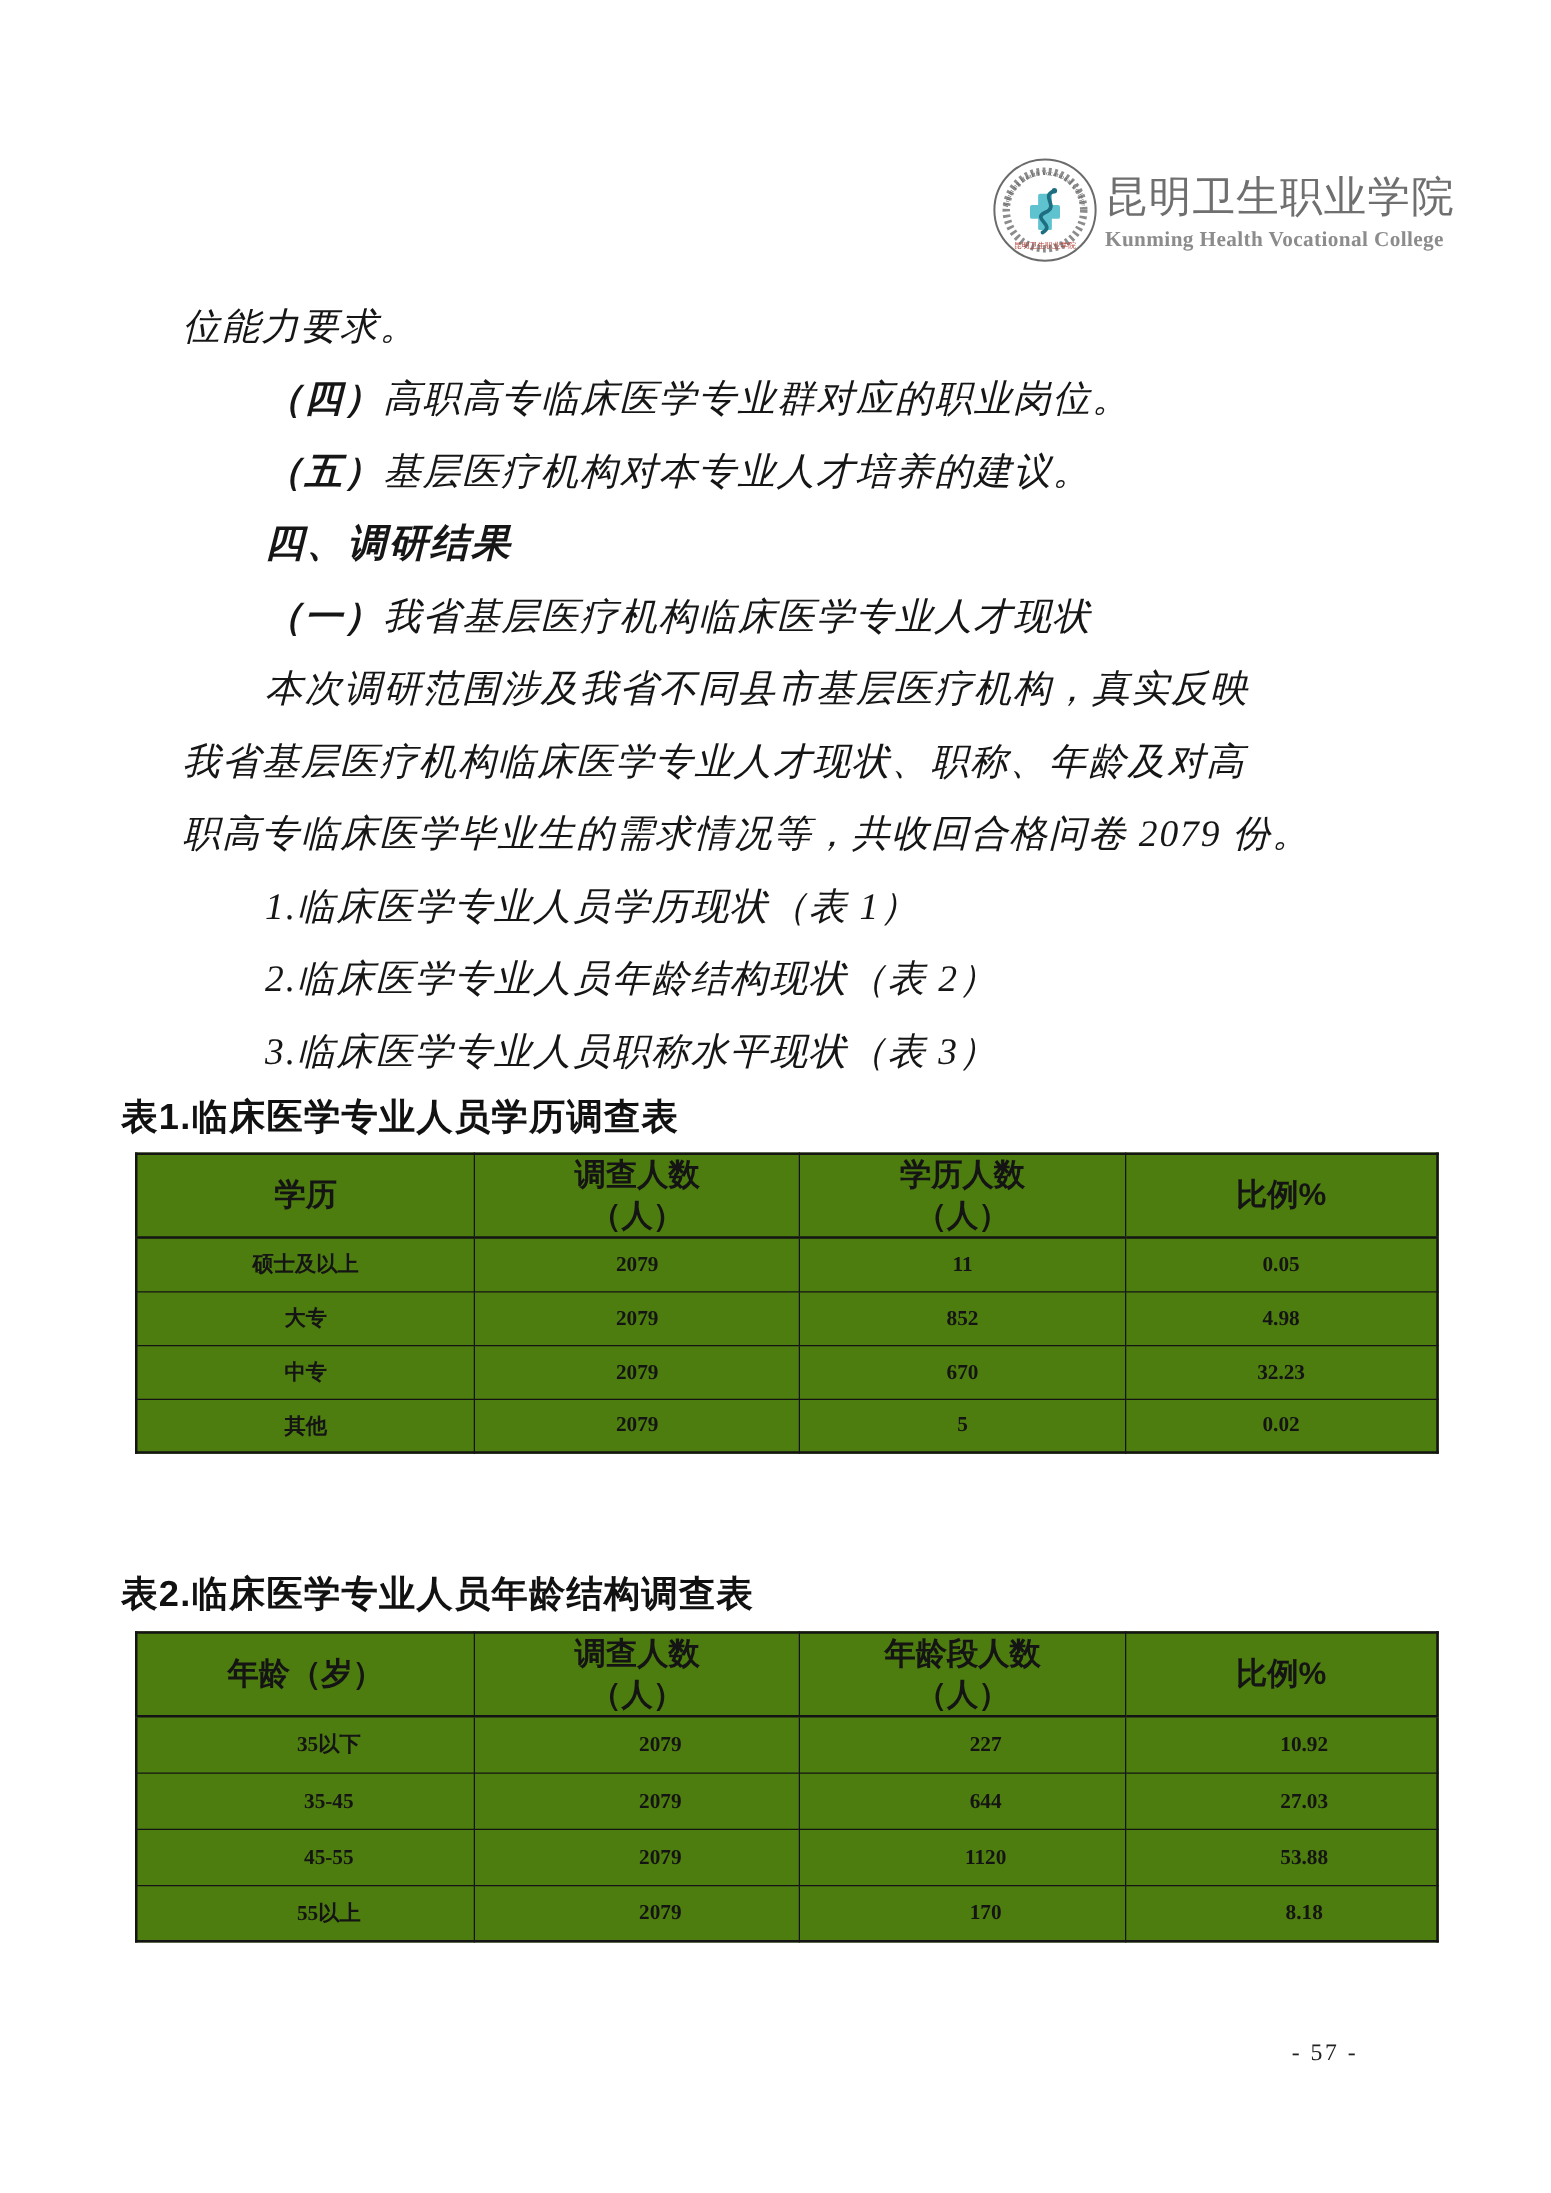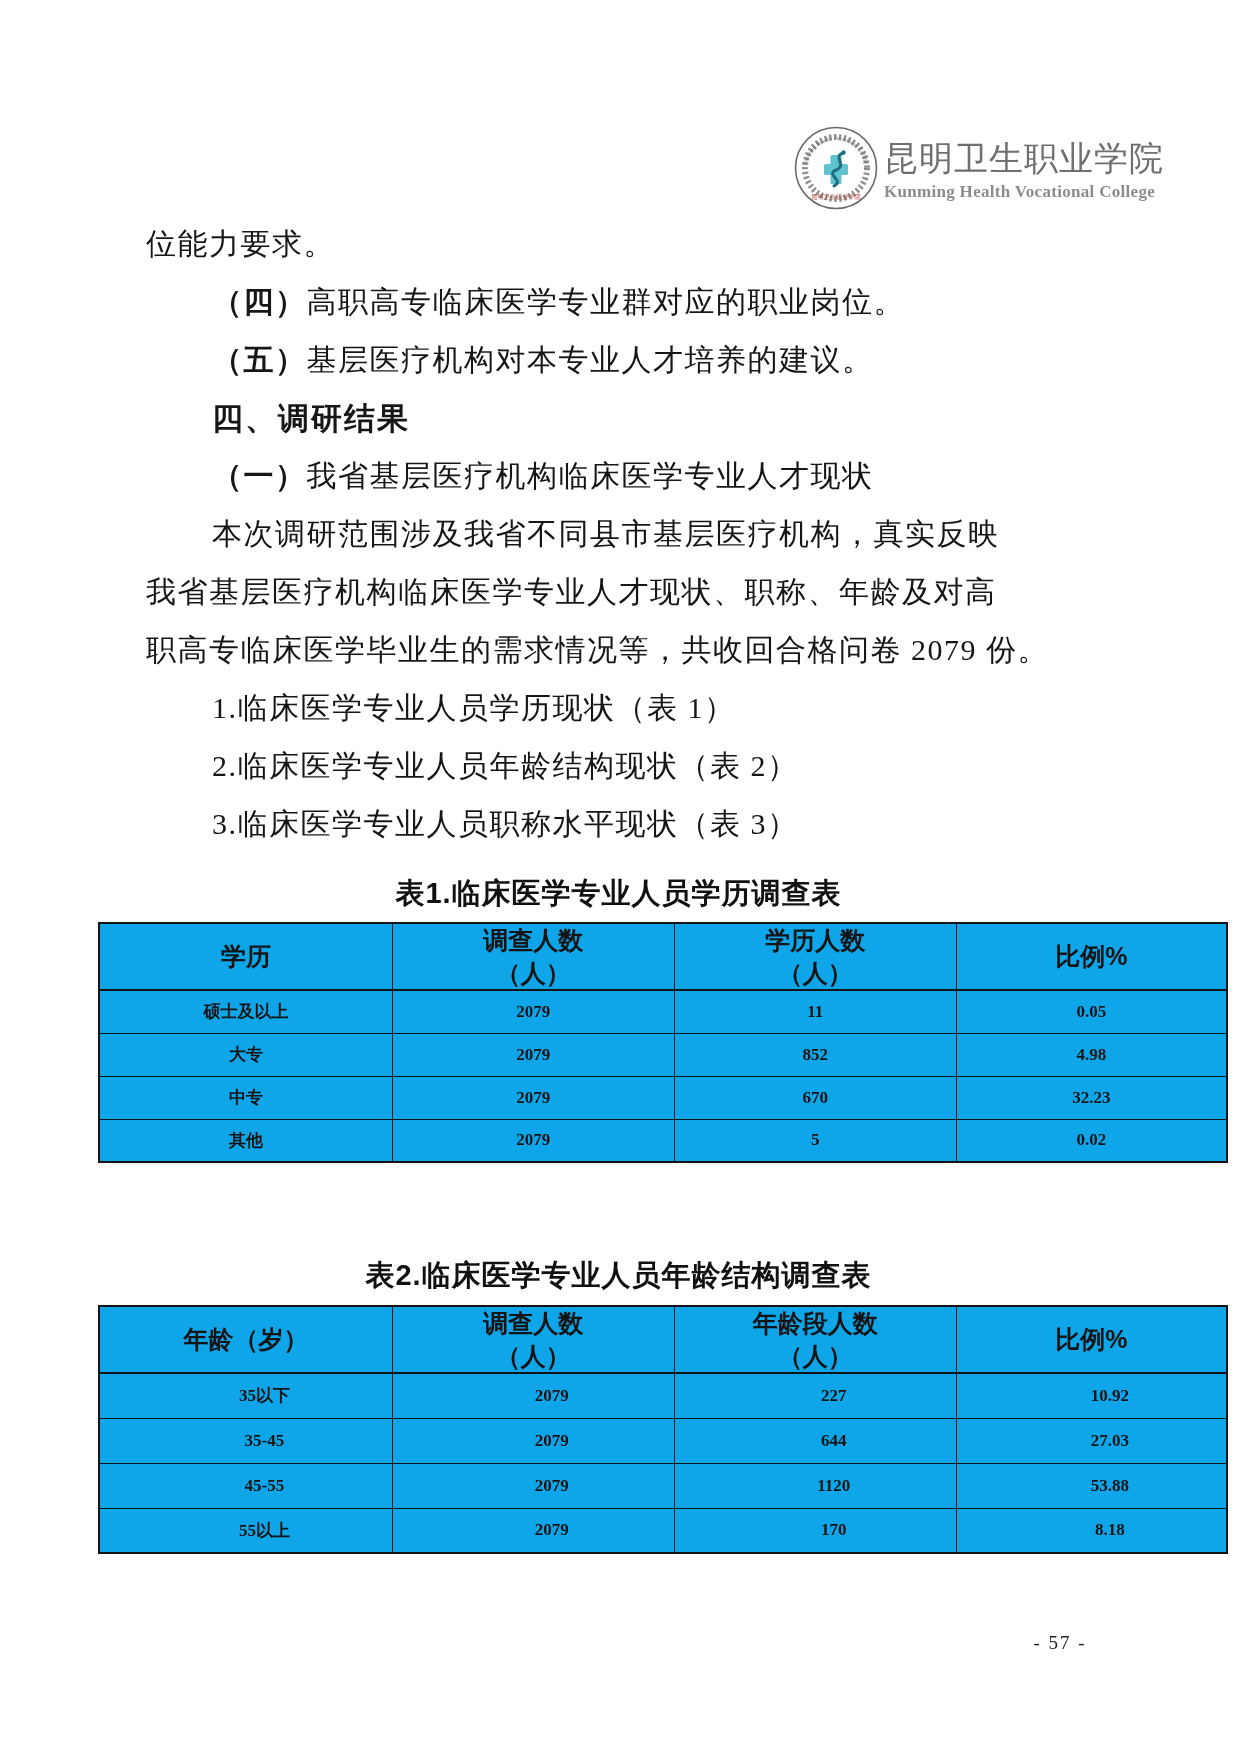--- a/index.html
+++ b/index.html
@@ -18,43 +18,43 @@
     letter-spacing:1px; white-space:nowrap; line-height:1.2;
   }
   .brand-en {
     font-family:"Liberation Serif", serif; font-weight:700; font-size:17px;
     color:#8c8c8c; margin-top:3px; white-space:nowrap; letter-spacing:0.3px;
   }
 
   
   .bodytext { position:absolute; left:146px; top:224px; width:1010px; }
   .line {
-    height:58px; display:flex; align-items:flex-start;
-    font-size:30px; letter-spacing:1.5px; white-space:nowrap; color:#161616;
+    height:58px; display:flex; align-items:flex-end;
+    font-size:30px; letter-spacing:1.5px; white-space:nowrap; color:#161616;font-style:italic;
   }
   .line.indent { padding-left:66px; }
   .line.bold {
     font-family:"Liberation Sans", sans-serif; font-weight:700;
     font-size:31px; letter-spacing:2px;
   }
   .prefix { font-weight:700; }
 
   
   .tbl-title {
-    position:absolute; left:97px; width:1043px; text-align:center;
+    position:absolute; left:97px; width:1043px; text-align:left;
     font-family:"Liberation Sans", sans-serif; font-weight:700;
     font-size:29px; color:#111; letter-spacing:1px; white-space:nowrap;
   }
   #title1 { top:874px; }
   #title2 { top:1256px; }
 
   .dtable {
-    position:absolute; left:98px; width:1130px;
+    position:absolute; left:108px; width:1043px;
     border-collapse:collapse; table-layout:fixed;
-    border:2.5px solid #141414; background:#0ea5e9;
+    border:2.5px solid #141414; background:#4d7c0f;
   }
   .dtable th, .dtable td {
     border:1.5px solid #141414; text-align:center; vertical-align:middle; padding:0;
     color:#141414;
   }
   .dtable thead th { border-bottom:2.2px solid #141414; }
   .dtable th {
     font-family:"Liberation Sans", sans-serif; font-weight:700; font-size:25px;
   }
   .dtable td { font-family:"Liberation Serif", serif; font-size:17px;font-weight:bold; }

